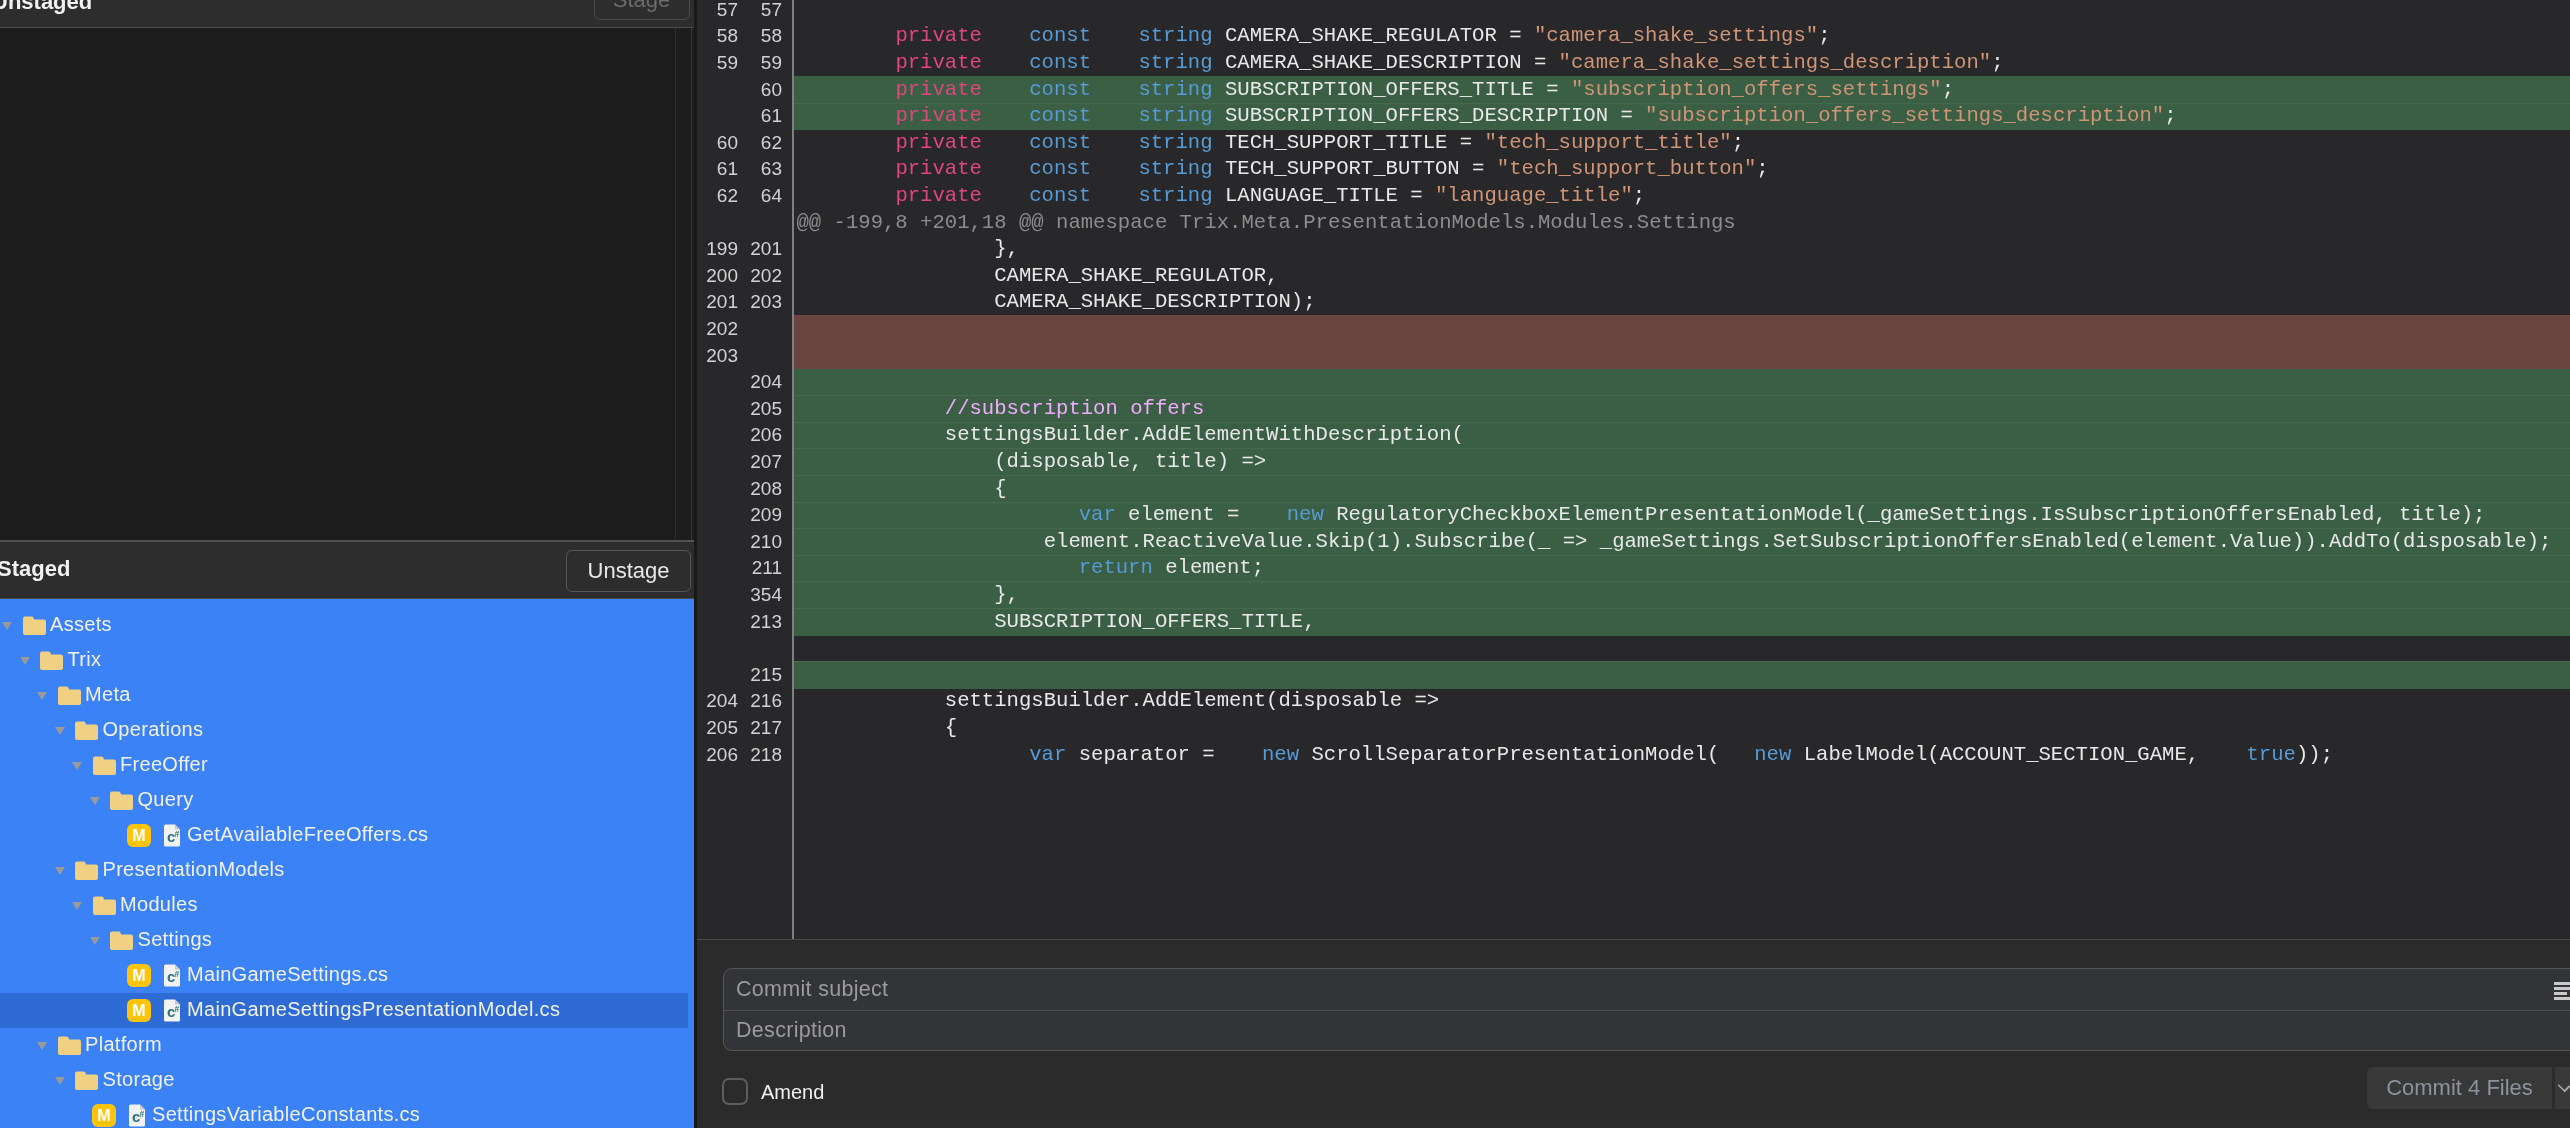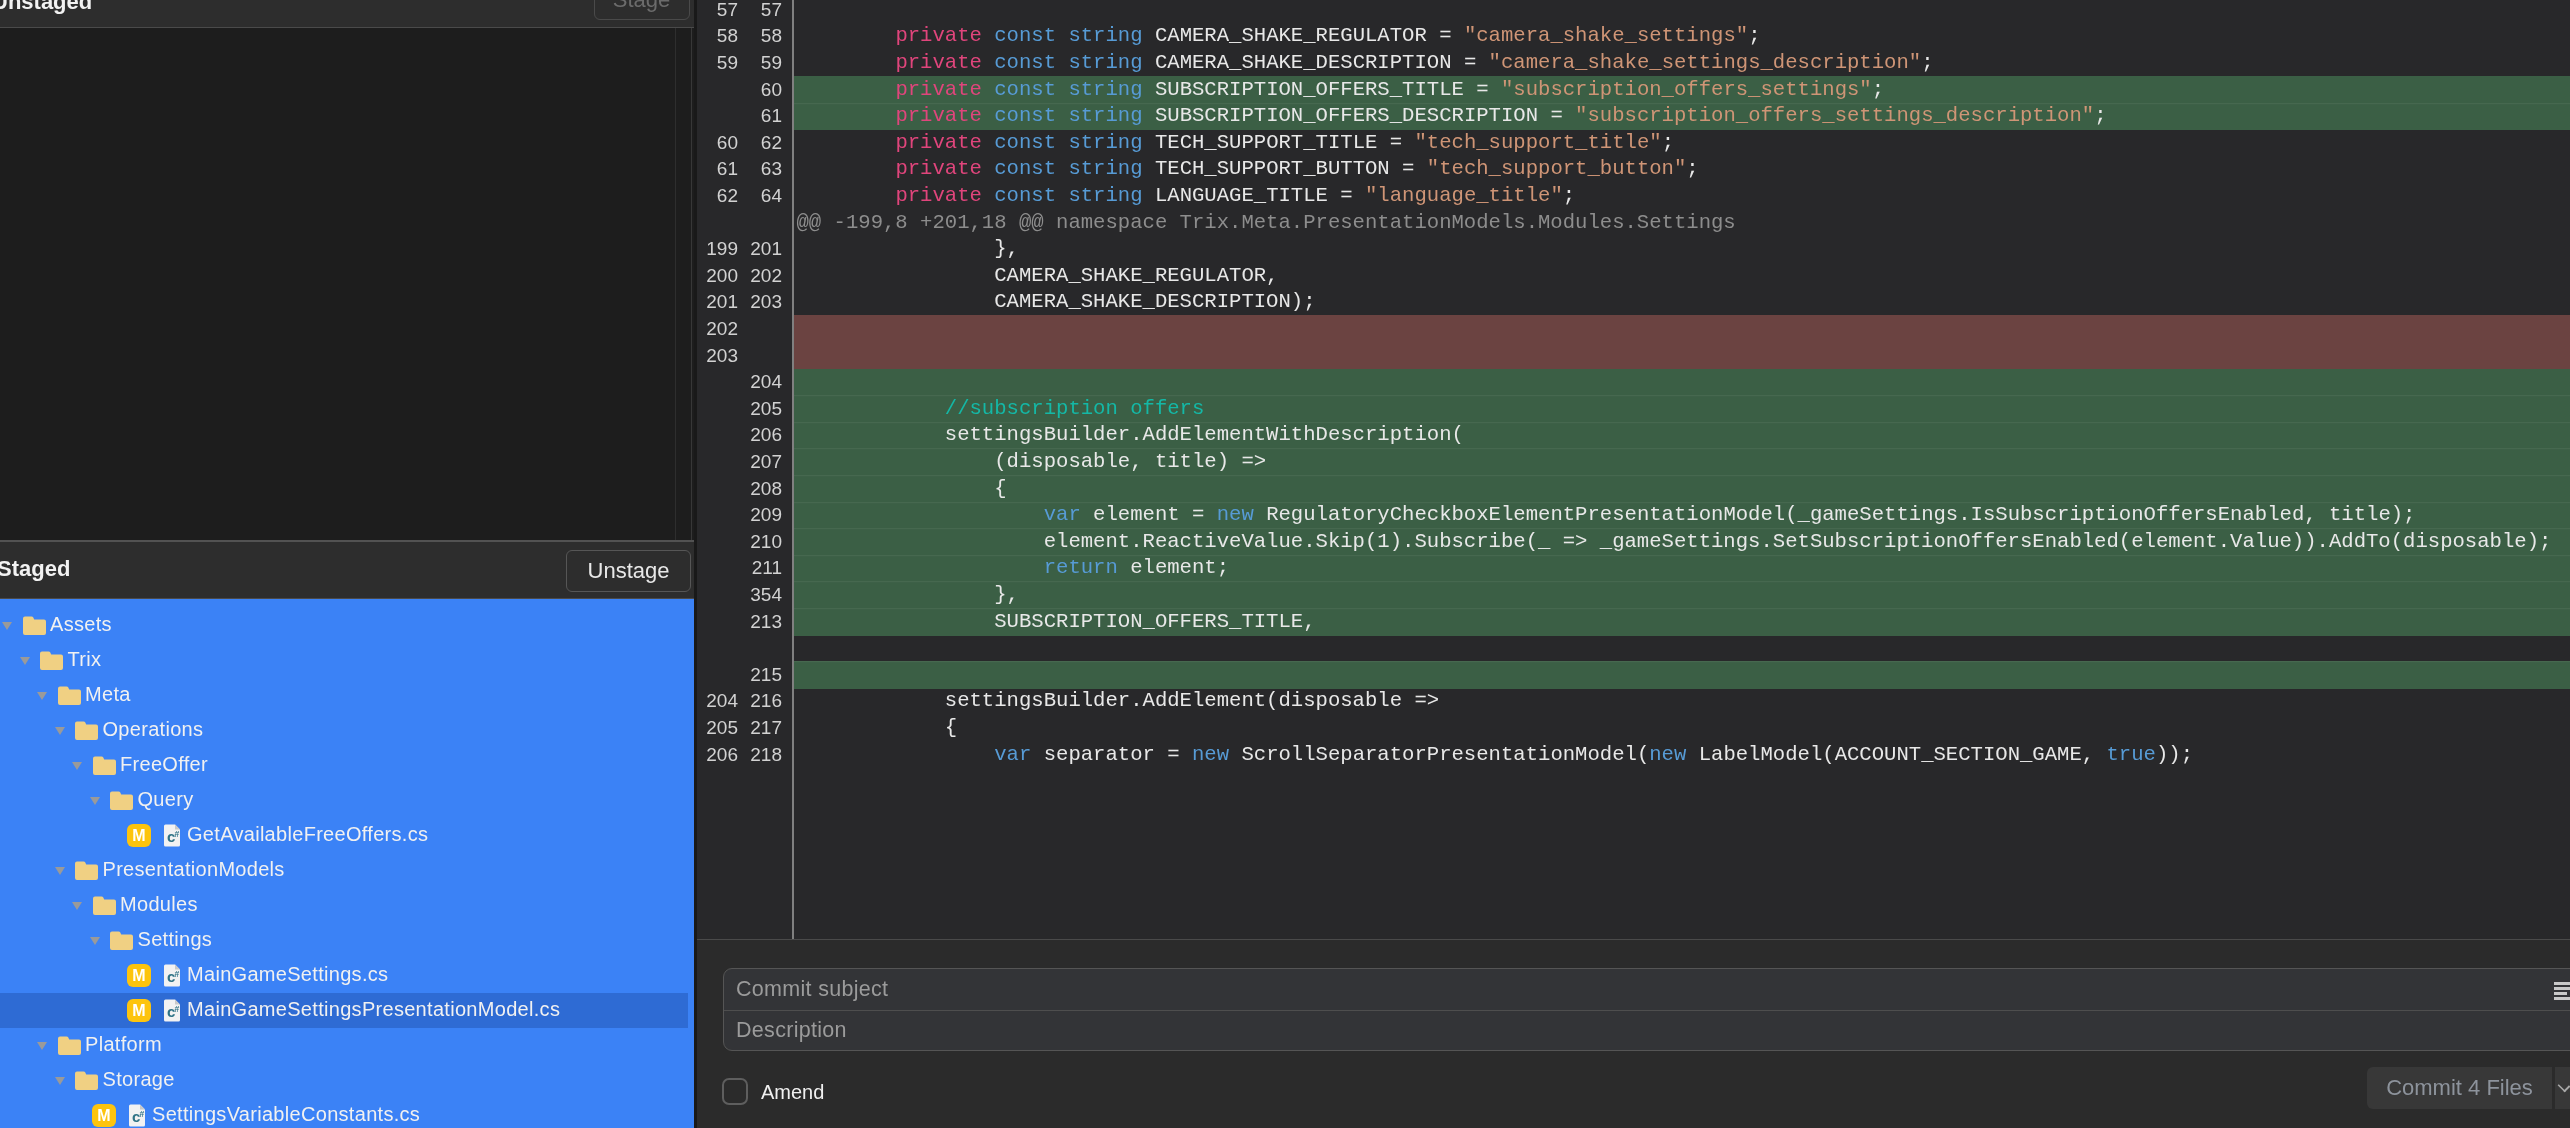--- a/index.html
+++ b/index.html
@@ -56,24 +56,24 @@
   background:#3b5f45; }
 .drow.gsep:before { box-shadow: inset 0 1.2px 0 rgba(255,255,255,0.06); }
 .drow.r:before { content:""; position:absolute; left:96.5px; right:0; top:-0.5px; bottom:-0.5px;
   background:#6b4341; }
 .num { position:absolute; top:0; text-align:right; color:#d2d2d2; z-index:2;
   font-family:"Liberation Sans", sans-serif; font-size:19px; line-height:26.6px; }
 .num.old { left:0; width:41px; }
 .num.new { left:0; width:85px; }
 .code { position:absolute; left:99.5px; top:0; z-index:2; }
 .k { color:#e0457c; }
-.b { color:#579bd5; }
+.b { color:#579bd5;margin-left:35px; }
 .s { color:#cf9576; }
 .h { color:#8d8d8d; }
-.c { color:#14b8a6; }
+.c { color:#f0abfc; }
 
 
 #commit { position:absolute; left:697px; top:939px; width:1873px; height:189px;
   background:#2b2b2b; border-top:1px solid #4a4a4a; }
 #msgbox { position:absolute; left:26px; top:28px; width:1857px; height:83px;
   background:#333437; border:1.5px solid #555555; border-radius:9px; }
 #subj { position:absolute; left:12px; top:8px; font-size:21.5px; letter-spacing:0.3px;
   color:#9b9b9b; }
 #descr { position:absolute; left:12px; top:49px; font-size:21.5px; letter-spacing:0.3px;
   color:#9b9b9b; }

